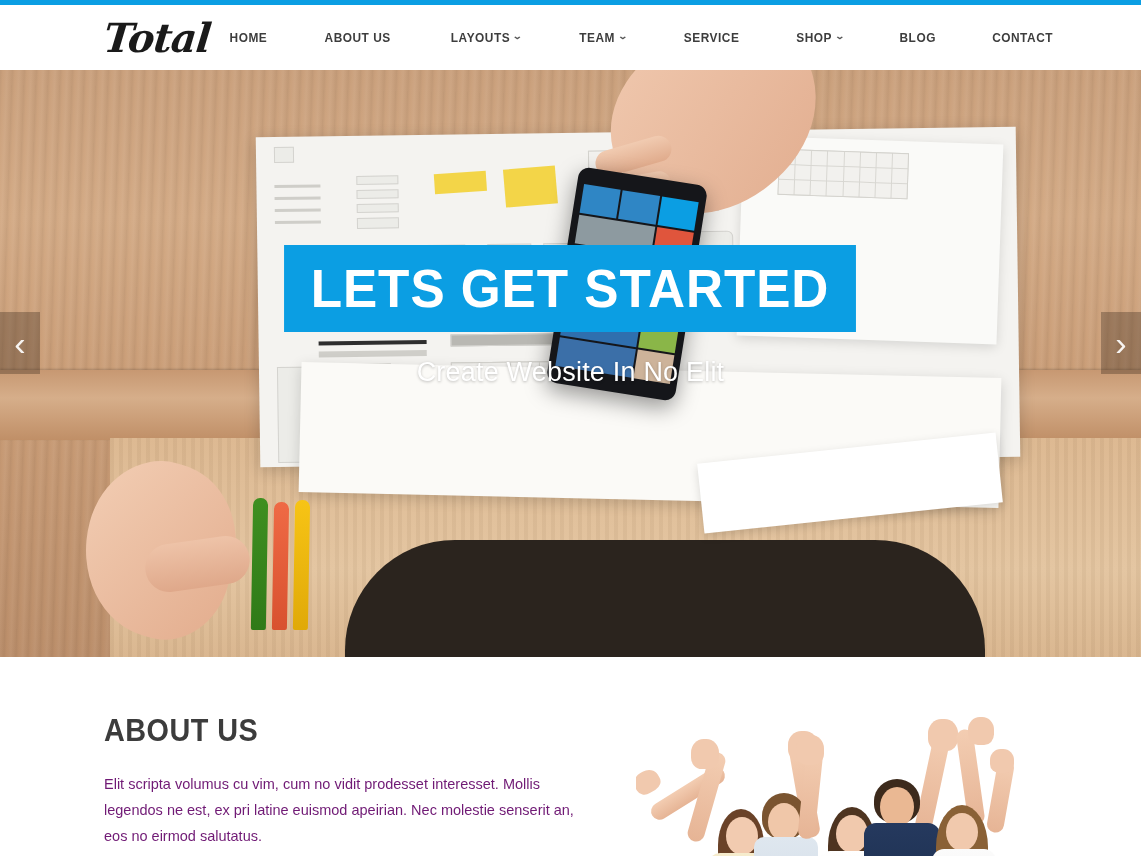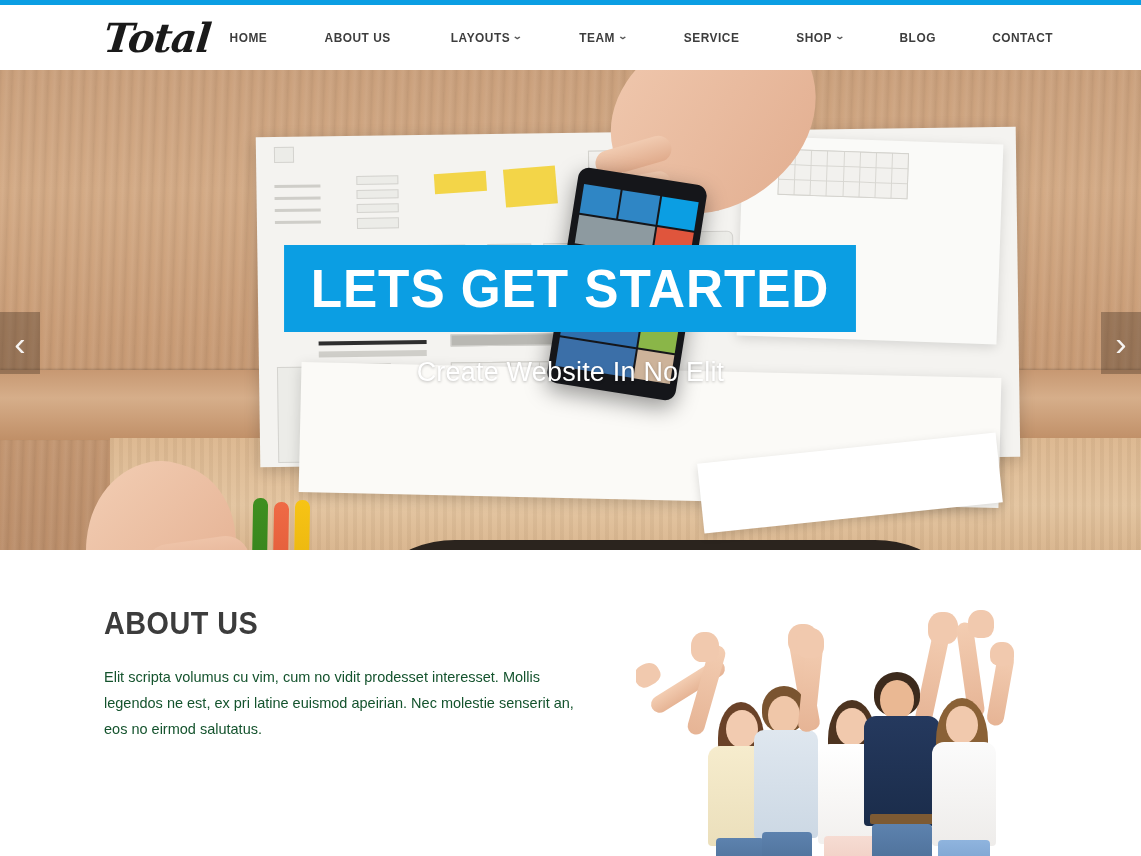--- a/index.html
+++ b/index.html
@@ -65,21 +65,21 @@
     display:inline-block;
     font-size:9px;
     line-height:1;
     transform:translateY(-1px) scaleX(1.6);
     color:#555;
   }
 
   
   .hero {
     position:relative;
-    height:480px;
+    height:587px;
     overflow:hidden;
     background:#a21caf;
   }
   .hero-photo {
     position:absolute;
     inset:0;
   }
 
   
   .desk {
@@ -293,21 +293,21 @@
     color:#3c3c3c;
     letter-spacing:0.5px;
     text-transform:uppercase;
     transform:scaleX(0.93);
     transform-origin:left center;
     margin-bottom:22px;
   }
   .about-p {
     font-size:14.5px;
     line-height:26px;
-    color:#14532d;
+    color:#701a75;
     margin-bottom:21px;
   }
 
   
   .about-right {
     flex:1;
     position:relative;
     height:266px;
   }
   .team-photo {

